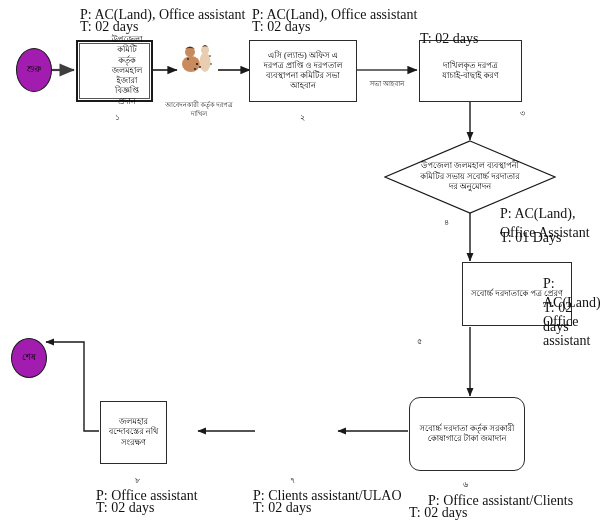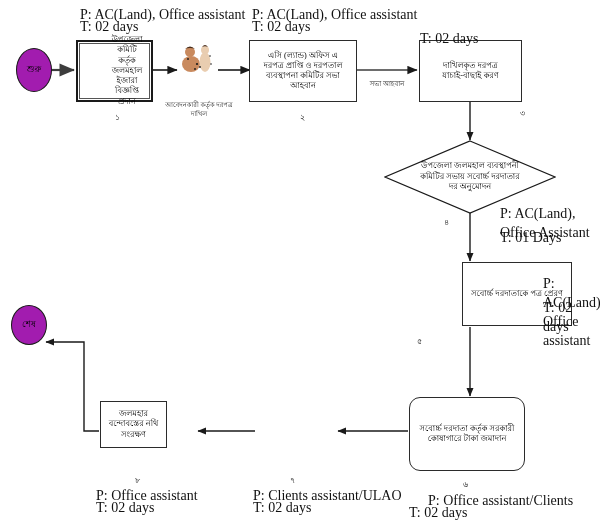--- a/index.html
+++ b/index.html
@@ -156,21 +156,21 @@
     <circle cx="19" cy="27" r="0.9" fill="#1a1a1a"></circle>
     <circle cx="12" cy="17" r="0.9" fill="#1a1a1a"></circle>
     <circle cx="34" cy="14" r="0.8" fill="#1a1a1a"></circle>
     <circle cx="35" cy="22" r="0.8" fill="#1a1a1a"></circle>
   </svg>
 
   <div class="node terminator" style="left:16px; top:48px; width:36px; height:44px;">
     <span>শুরু</span>
   </div>
 
-  <div class="node terminator" style="left:11px; top:305px; width:36px; height:40px;">
+  <div class="node terminator" style="left:11px; top:338px; width:36px; height:40px;">
     <span>শেষ</span>
   </div>
 
   <div class="node process thick" style="left:76px; top:40px; width:77px; height:62px;padding-left:28px;">
     <span class="txt">উপজেলা কমিটি
 কর্তৃক জলমহাল
 ইজারা বিজ্ঞপ্তি
 প্রদান</span>
   </div>
 
@@ -198,21 +198,21 @@
   <div class="node process" style="left:415px; top:262px; width:110px; height:64px;margin-left:47px;">
     <span class="txt">সবোর্চ্চ দরদাতাকে পত্র প্রেরণ</span>
   </div>
 
   <div class="node process" style="left:409px; top:397px; width:116px; height:74px;border-radius:11px;">
     <span class="txt">সবোর্চ্চ দরদাতা কর্তৃক সরকারী
 কোষাগারে টাকা জমাদান</span>
   </div>
 
 
-  <div class="node process" style="left:100px; top:401px; width:67px; height:47px;">
+  <div class="node process" style="left:100px; top:401px; width:67px; height:63px;">
     <span class="txt">জলমহার
 বন্দোবস্তের নথি
 সংরক্ষণ</span>
   </div>
 
   <div class="edge-label" style="left:158px; top:101px; width:82px;">আবেদনকারী কর্তৃক দরপত্র
 দাখিল</div>
 
   <div class="edge-label" style="left:358px; top:80px; width:58px; font-size:6.8px;">সভা আহবান</div>
 

